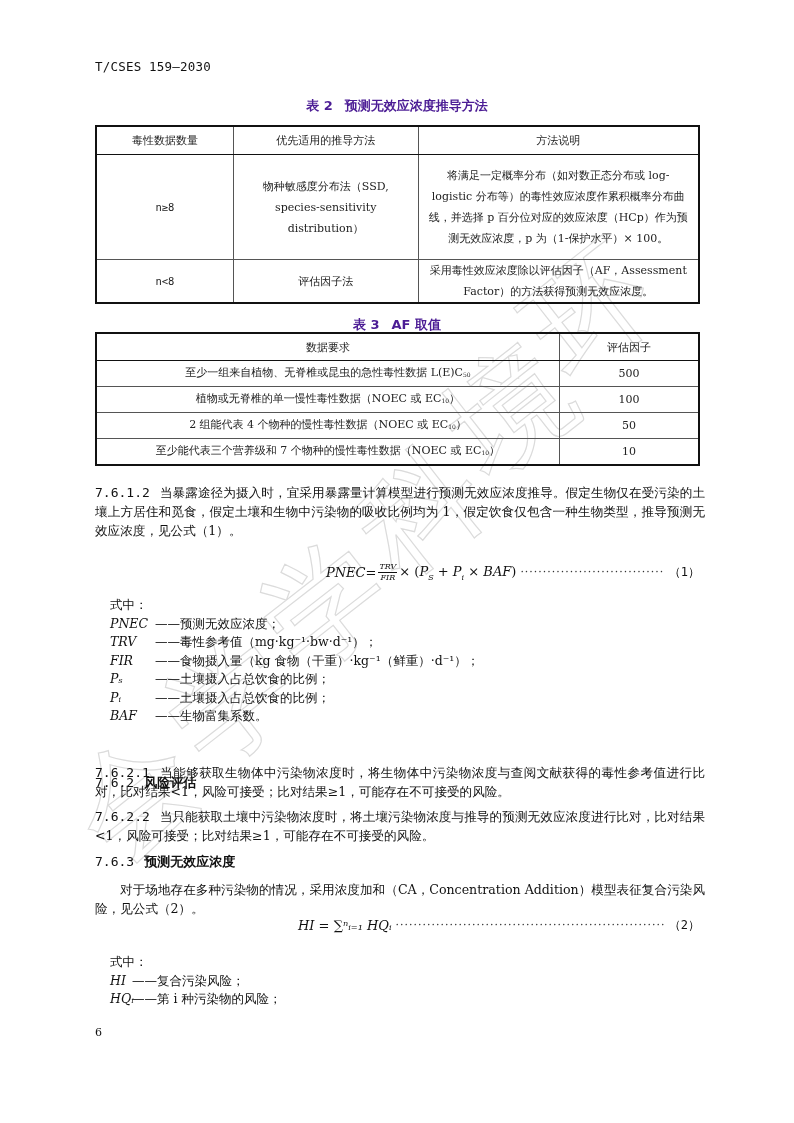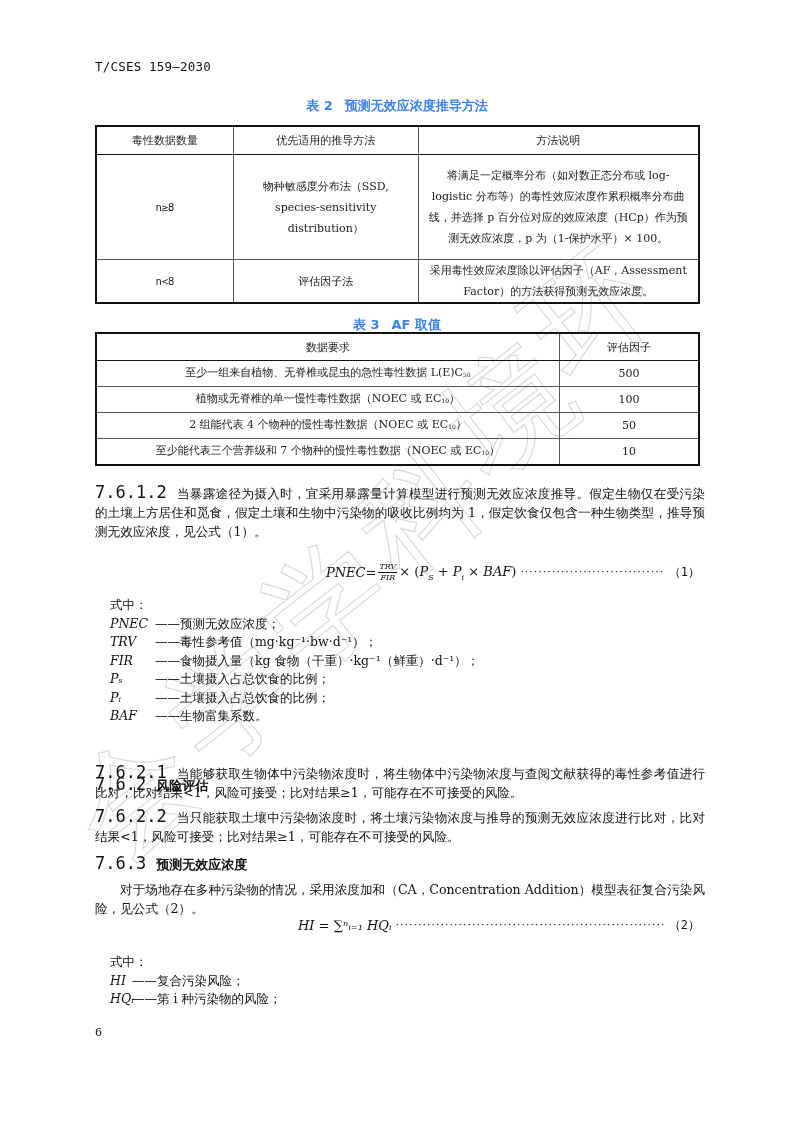--- a/index.html
+++ b/index.html
@@ -23,21 +23,21 @@
       opacity: 0.75;
     }
 
     .doc-id {
       position: absolute; left: 95px; top: 59px;
       font-family: "DejaVu Sans Mono", "Liberation Mono", monospace;
       font-size: 12.5px; letter-spacing: 0.2px; color: #111;
     }
     .caption {
       position: absolute; left: 0; width: 794px; text-align: center;
-      font-family: "DejaVu Sans", sans-serif; font-weight: bold; font-size: 13px; color: #3b82f6;
+      font-family: "DejaVu Sans", sans-serif; font-weight: bold; font-size: 13px; color: #4c1d95;
     }
     .caption .num { margin-right: 12px; }
 
     table.doc-table {
       position: absolute; left: 95px; width: 605px;
       border-collapse: collapse; z-index: 1;
       border: 2px solid #111;
       font-size: 11px; color: #222;
     }
     table.doc-table th, table.doc-table td {
@@ -60,21 +60,21 @@
     #table3 col.c2 { width: 140px; }
     #table3 tr.head th { height: 26px; }
     #table3 tr.row td { height: 25px; }
 
     .para {
       position: absolute; left: 95px; width: 610px; z-index: 1;
       font-size: 12.6px; line-height: 19px; color: #111; text-align: justify;
     }
     .clause {
       font-family: "DejaVu Sans Mono", "Liberation Mono", monospace;
-      font-size: 17px; margin-right: 10px; color: #111;
+      font-size: 13px; margin-right: 10px; color: #111;
     }
     .heading {
       position: absolute; left: 95px; z-index: 1;
       font-size: 13px; font-family: "DejaVu Sans", sans-serif; font-weight: bold;
     }
     .heading .clause { font-weight: normal; }
 
     .formula {
       position: absolute; left: 326px; width: 374px; z-index: 1;
       font-family: "DejaVu Serif", serif; font-size: 13px;

